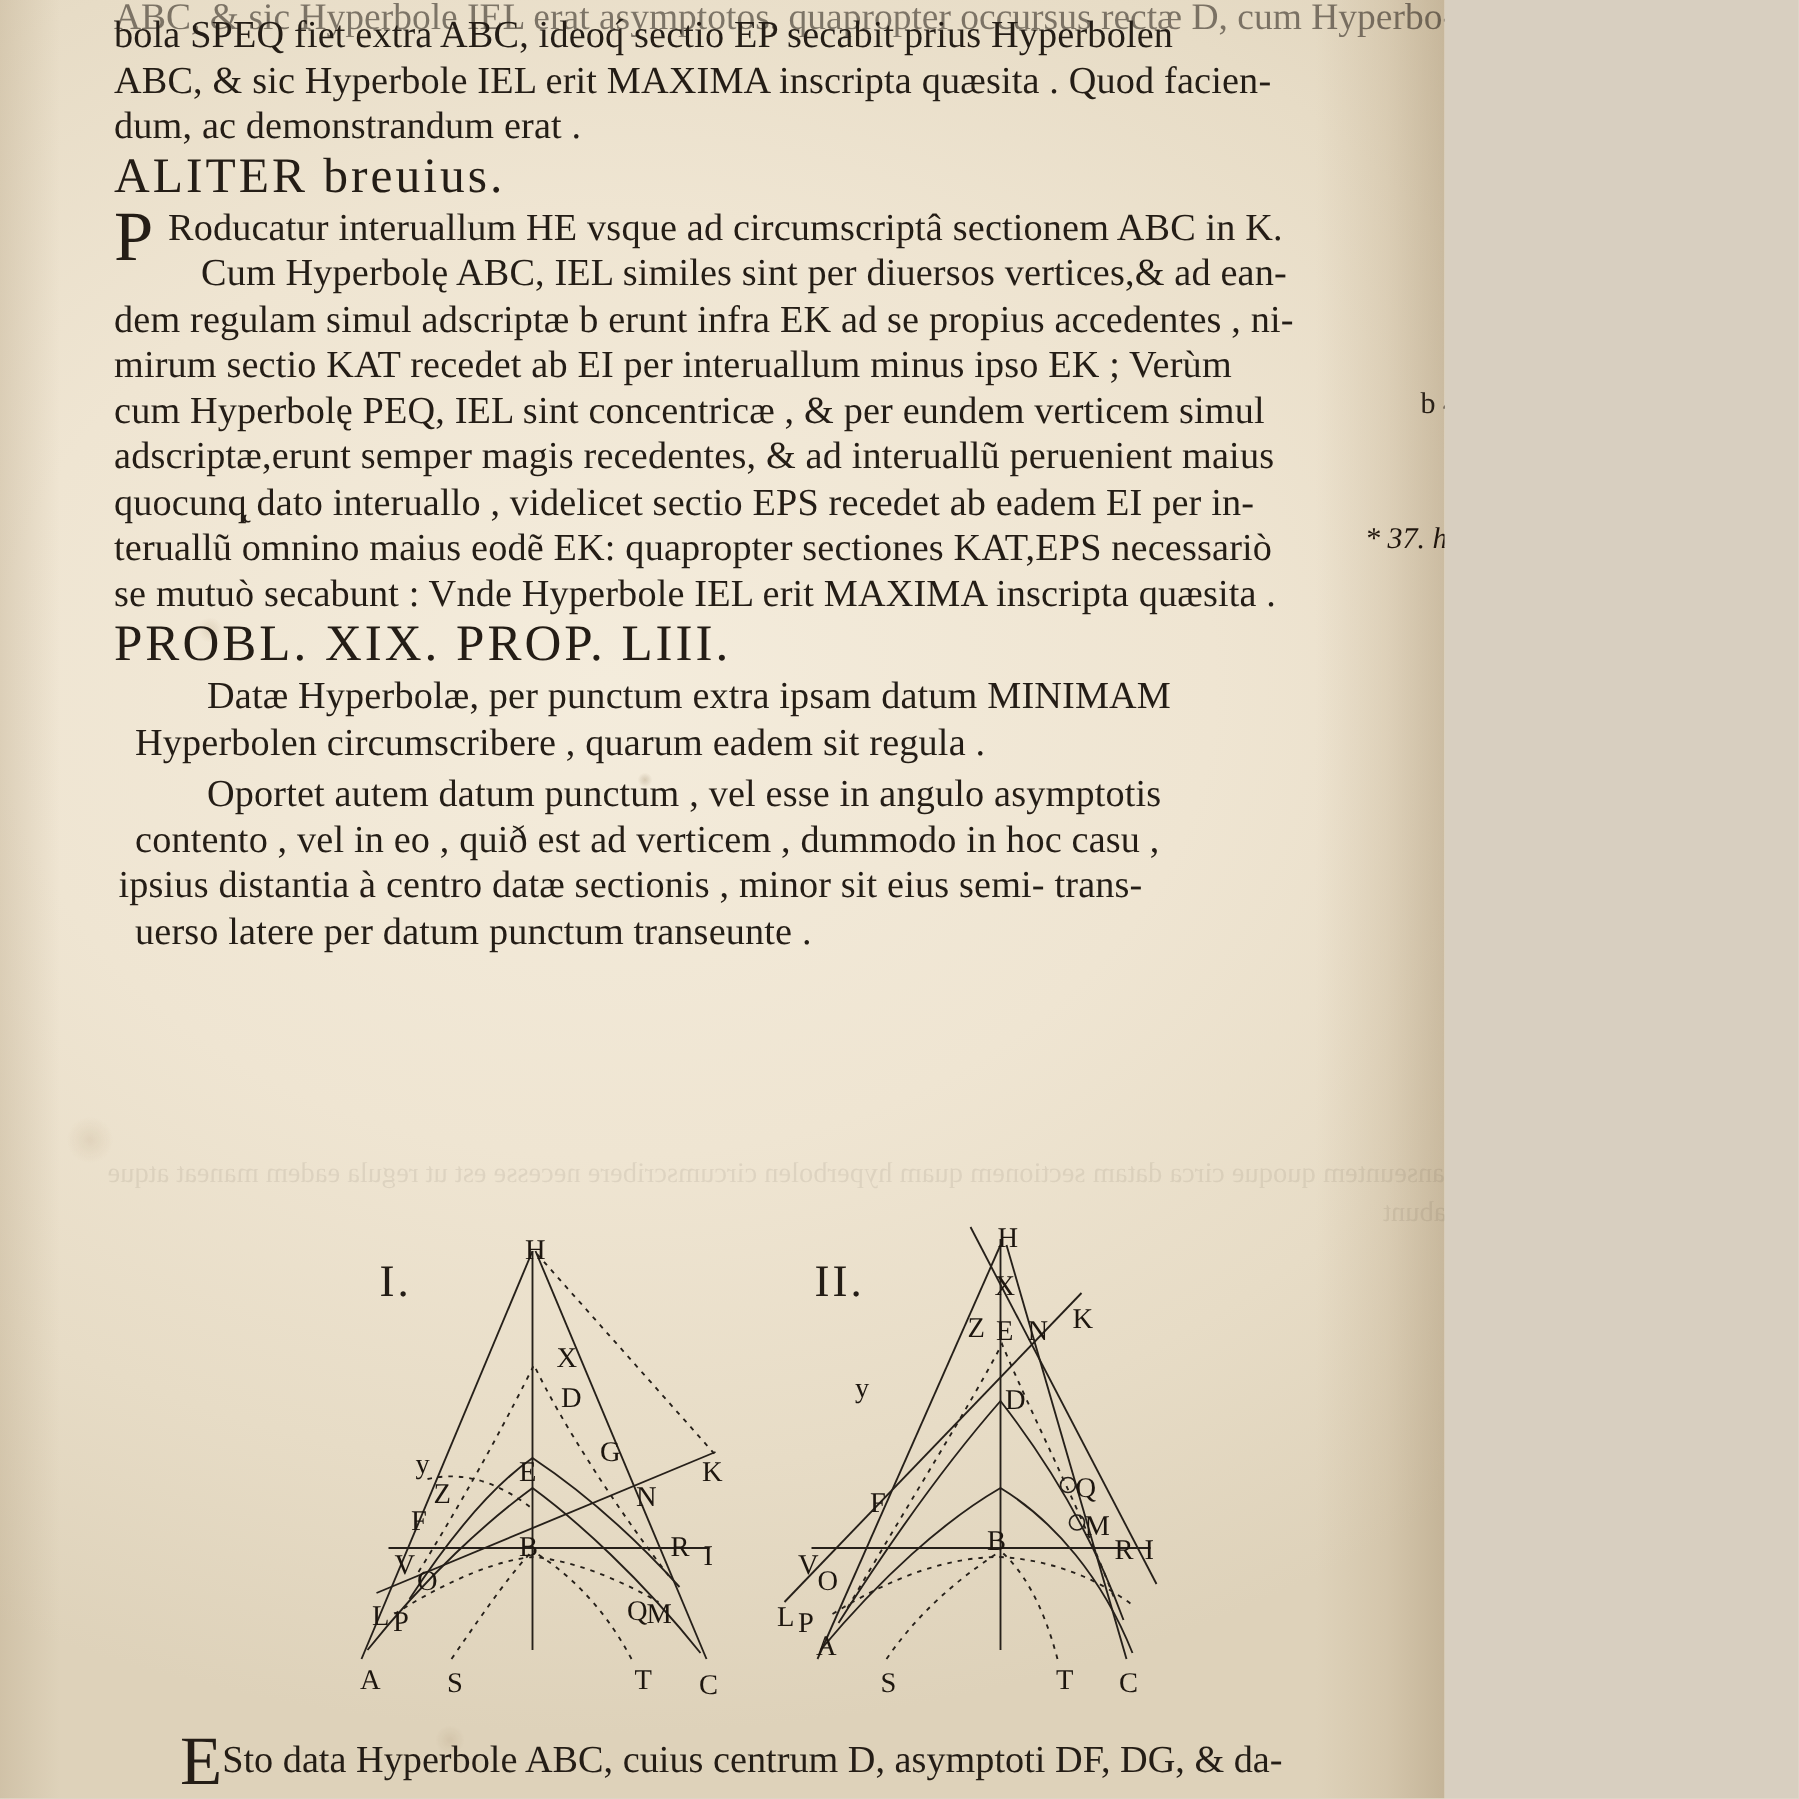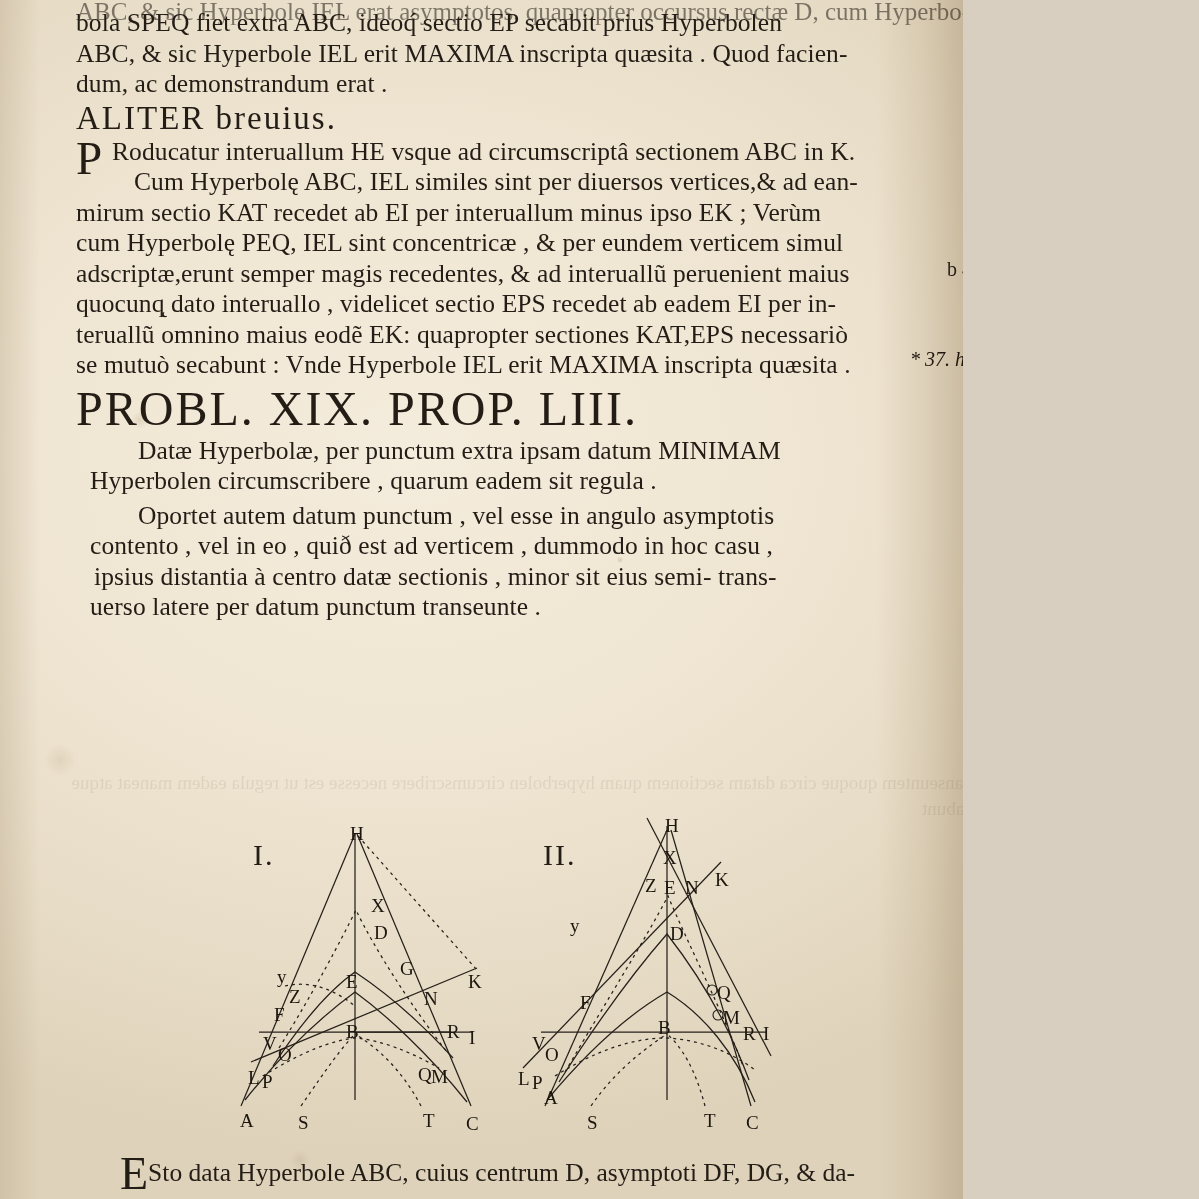--- a/index.html
+++ b/index.html
@@ -84,21 +84,21 @@
     letter-spacing: 2px;
   }
   .aliter {
     font-size: 33px;
     letter-spacing: 3.5px;
     margin-top: 16px;
     margin-bottom: 14px;
     text-align: center;
   }
   .probl {
-    font-size: 48px;
+    font-size: 34px;
     letter-spacing: 3px;
     margin-top: 26px;
     margin-bottom: 18px;
     text-align: center;
   }
 
   .dropcap {
     float: left;
     font-size: 47px;
     line-height: 38px;
@@ -174,36 +174,37 @@
     <div class="ln">bola SPEQ fiet extra ABC, ideoq́ sectio EP secabit prius Hyperbolen</div>
     <div class="ln">ABC, &amp; sic Hyperbole IEL erit MAXIMA inscripta quæsita .  Quod facien-</div>
     <div class="ln">dum, ac demonstrandum erat .</div>
 
     <h2 class="heading aliter">ALITER breuius.</h2>
 
     <div style="position:relative">
       <span class="dropcap">P</span>
       <div class="ln" style="margin-left:36px">Roducatur interuallum HE vsque ad circumscriptâ sectionem ABC in K.</div>
       <div class="ln" style="margin-left:58px">Cum Hyperbolę ABC, IEL similes sint per diuersos vertices,&amp; ad ean-</div>
+      <div class="ln">dem regulam simul adscriptæ b erunt infra EK ad se propius accedentes , ni-</div>
       <div class="ln">mirum sectio KAT recedet ab EI per interuallum minus ipso EK ;  Verùm</div>
       <div class="ln">cum Hyperbolę PEQ, IEL sint concentricæ , &amp; per eundem verticem simul</div>
       <div class="ln">adscriptæ,erunt semper magis recedentes, &amp; ad interuallũ peruenient maius</div>
       <div class="ln">quocunq̨ dato interuallo , videlicet sectio EPS recedet ab eadem EI per in-</div>
       <div class="ln">teruallũ omnino maius eodẽ EK: quapropter sectiones KAT,EPS necessariò</div>
       <div class="ln">se mutuò secabunt : Vnde Hyperbole IEL erit MAXIMA inscripta quæsita .</div>
     </div>
 
     <h2 class="heading probl">PROBL. XIX.  PROP. LIII.</h2>
 
     <div class="ln" style="margin-left:62px">Datæ Hyperbolæ, per punctum extra ipsam datum MINIMAM</div>
     <div class="ln" style="margin-left:14px">Hyperbolen circumscribere , quarum eadem sit regula .</div>
 
     <div class="ln" style="margin-left:62px;margin-top:4px">Oportet autem datum punctum , vel esse in angulo asymptotis</div>
     <div class="ln" style="margin-left:14px">contento , vel in eo , quið est ad verticem , dummodo in hoc casu ,</div>
-    <div class="ln" style="margin-left:18px">ipsius distantia à centro datæ sectionis , minor sit eius semi- trans-</div>
+    <div class="ln" style="margin-left:3px">ipsius distantia à centro datæ sectionis , minor sit eius semi- trans-</div>
     <div class="ln" style="margin-left:14px">uerso latere per datum punctum transeunte .</div>
   </div>
 
   <div class="marginnote" id="mn0" style="left: 947px; top: 258px;">b 45. h.</div>
   <div class="marginnote ink" id="mn1" style="left: 910px; top: 348px;">* 37. h.</div>
 
   <div class="figwrap">
     <div class="fignum" id="fignum0" style="left: 38px; top: 38px;">I.</div>
     <div class="fignum" id="fignum1" style="left: 328px; top: 38px;">II.</div>
 

